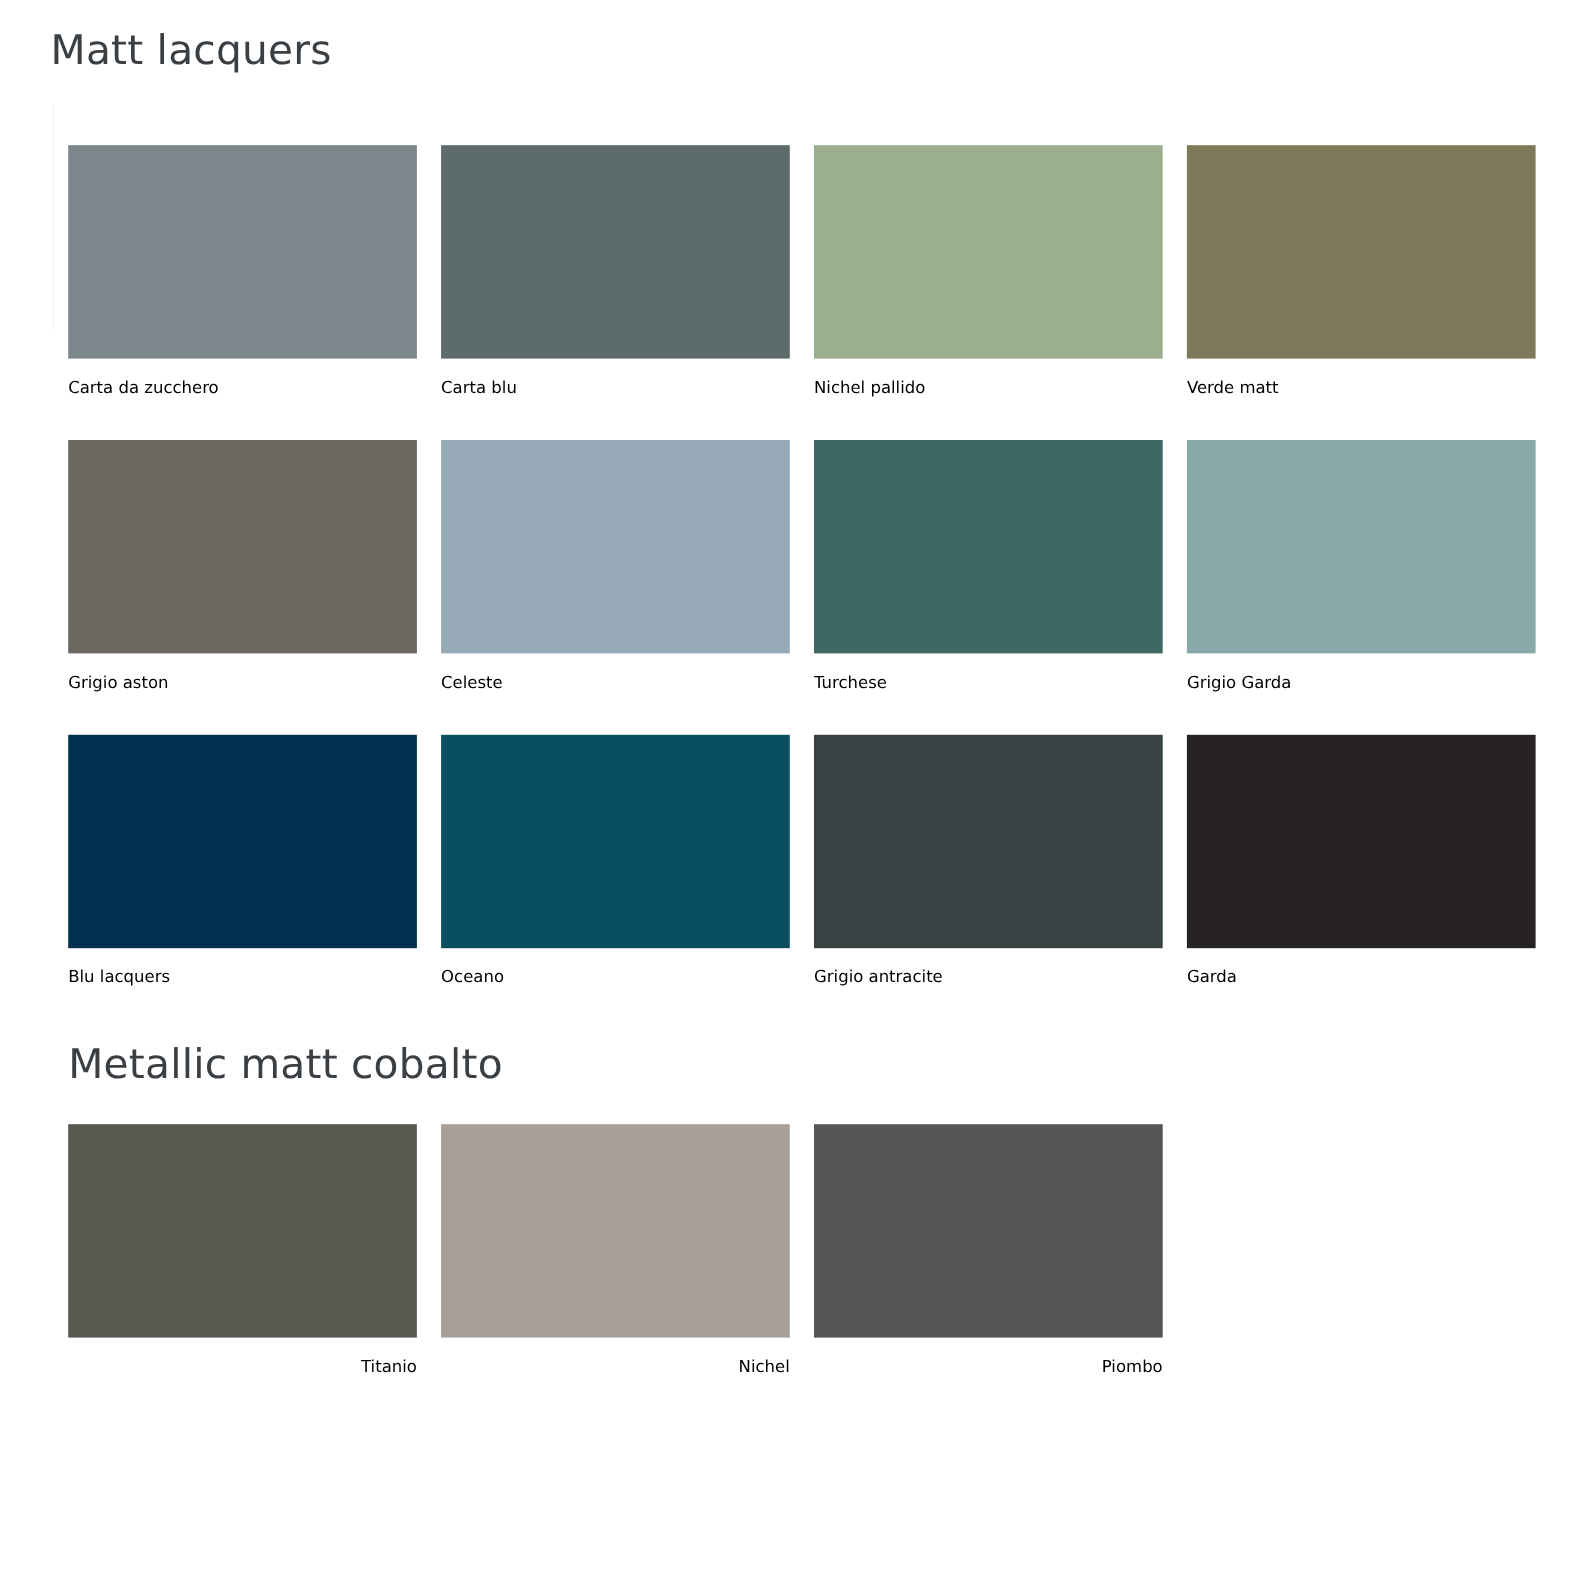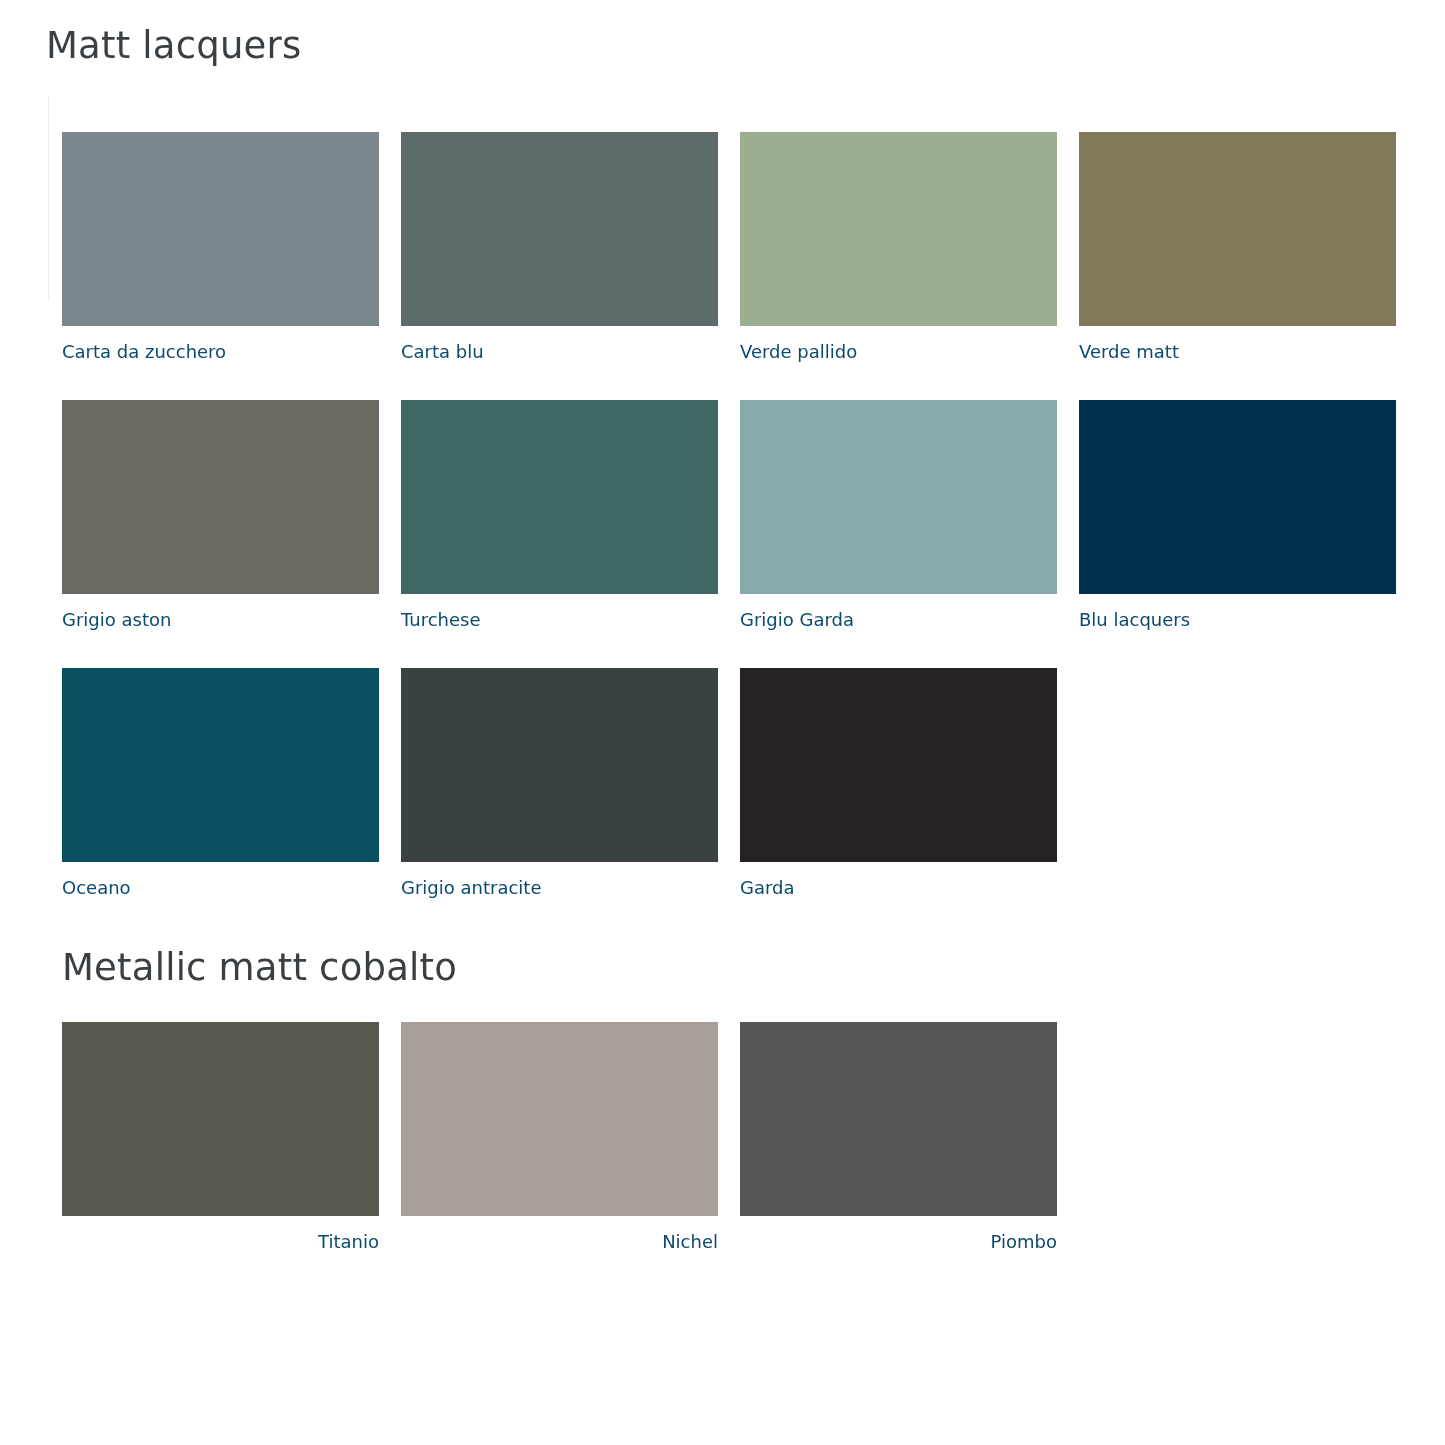--- a/index.html
+++ b/index.html
@@ -83,24 +83,24 @@
 
   .swatch-chip {
     width: 317px;
     height: 194px;
     display: block;
   }
 
   .swatch-label {
     display: block;
     margin-top: 14px;
-    font-size: 18px;
+    font-size: 15px;
     line-height: 24px;
     font-weight: 400;
-    color: #0c4a6e;
+    color: #000000;
     white-space: nowrap;
   }
 
   
   .swatch-cell::after {
     content: "";
     position: absolute;
     left: 0;
     top: 194px;
     width: 317px;
@@ -121,29 +121,33 @@
       <div class="swatch-cell">
         <div class="swatch-chip" style="background-color: rgb(124, 135, 139);"></div>
         <span class="swatch-label">Carta da zucchero</span>
       </div>
       <div class="swatch-cell">
         <div class="swatch-chip" style="background-color: rgb(94, 107, 107);"></div>
         <span class="swatch-label">Carta blu</span>
       </div>
       <div class="swatch-cell">
         <div class="swatch-chip" style="background-color: rgb(155, 174, 144);"></div>
-        <span class="swatch-label">Verde pallido</span>
+        <span class="swatch-label">Nichel pallido</span>
       </div>
       <div class="swatch-cell">
         <div class="swatch-chip" style="background-color: rgb(128, 121, 89);"></div>
         <span class="swatch-label">Verde matt</span>
       </div>
       <div class="swatch-cell">
         <div class="swatch-chip" style="background-color: rgb(107, 104, 97);"></div>
         <span class="swatch-label">Grigio aston</span>
+      </div>
+      <div class="swatch-cell">
+        <div class="swatch-chip" style="background-color: rgb(150, 170, 183);"></div>
+        <span class="swatch-label">Celeste</span>
       </div>
       <div class="swatch-cell">
         <div class="swatch-chip" style="background-color: rgb(63, 103, 100);"></div>
         <span class="swatch-label">Turchese</span>
       </div>
       <div class="swatch-cell">
         <div class="swatch-chip" style="background-color: rgb(136, 169, 169);"></div>
         <span class="swatch-label">Grigio Garda</span>
       </div>
       <div class="swatch-cell">

